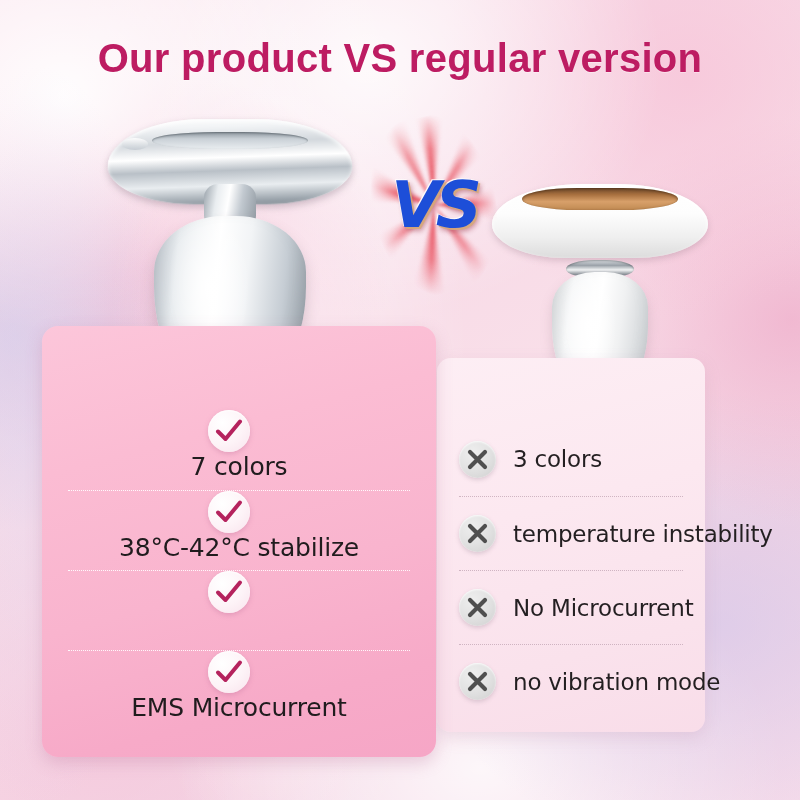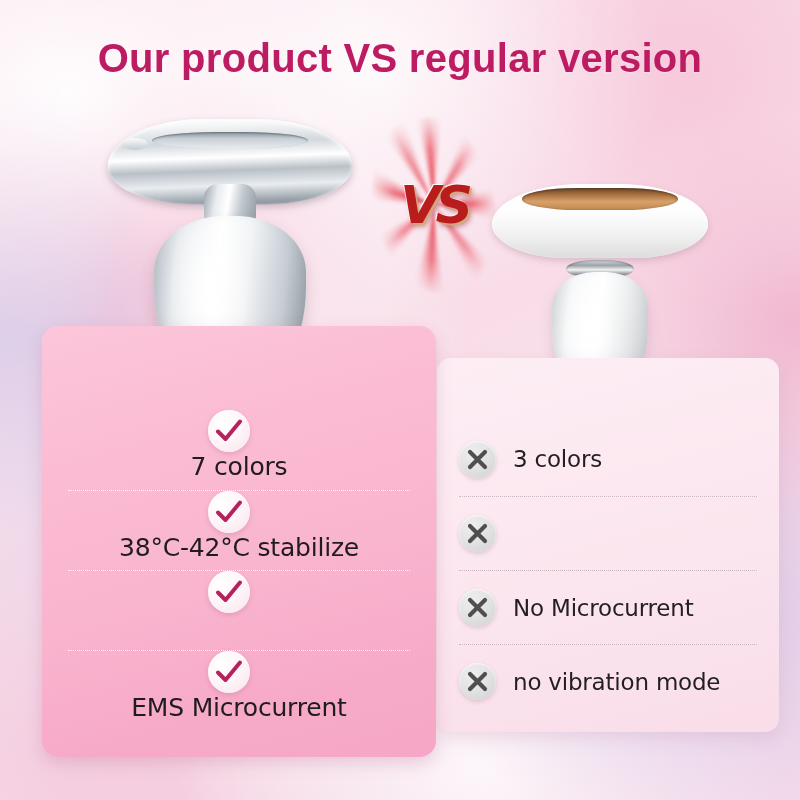--- a/index.html
+++ b/index.html
@@ -149,41 +149,41 @@
         rgba(226,24,40,0) 330deg, rgba(226,24,40,.58) 340deg, rgba(226,24,40,0) 352deg);
     -webkit-mask-image:radial-gradient(ellipse 56% 62% at 50% 50%, #000 22%, rgba(0,0,0,.75) 52%, rgba(0,0,0,0) 84%);
     mask-image:radial-gradient(ellipse 56% 62% at 50% 50%, #000 22%, rgba(0,0,0,.75) 52%, rgba(0,0,0,0) 84%);
     filter:blur(1.4px);
     transform:rotate(-12deg) scaleY(1.25);
   }
   #vs-badge .vs-text{
     position:absolute; inset:0;
     display:flex; align-items:center; justify-content:center;
     font-family:"DejaVu Sans", sans-serif;
-    font-size:52px; font-weight:700; font-style:italic;
+    font-size:64px; font-weight:700; font-style:italic;
     letter-spacing:-5px;
-    color:#b91c1c;
+    color:#1d4ed8;
     text-shadow:
        2px 2px 0 rgba(214,170,120,.85),
        3px 4px 5px rgba(150,40,60,.45),
       -1px -1px 0 rgba(255,255,255,.9);
   }
 
   
   .card{ position:absolute; }
 
   #card-ours{
     left:42px; top:326px; width:394px; height:431px;
     border-radius:16px;
     background:linear-gradient(165deg,#fcc6da 0%,#fbbcd3 28%,#f9b4ce 58%,#f7aac8 82%,#f6a6c6 100%);
     box-shadow:0 6px 16px rgba(190,120,155,.30);
     z-index:3;
   }
   #card-regular{
-    left:437px; top:358px; width:342px; height:374px;
+    left:437px; top:358px; width:268px; height:374px;
     border-radius:14px;
     background:linear-gradient(165deg,#fdeef4 0%,#fce8f0 40%,#fae2ec 75%,#f9dde9 100%);
     box-shadow:0 6px 16px rgba(190,140,170,.22);
     z-index:2;
   }
 
   
   .feat-list{ position:absolute; left:0; right:0; top:0; }
 
   .feat{
@@ -321,20 +321,21 @@
         </span>
         <span class="feat-label">3 colors</span>
       </div>
 
       <div class="feat">
         <span class="mark-no">
           <svg width="21" height="21" viewBox="0 0 21 21" aria-hidden="true">
             <path d="M3 3 L18 18 M18 3 L3 18" fill="none" stroke="#4f4f4f" stroke-width="4.2" stroke-linecap="round"></path>
           </svg>
         </span>
+        <span class="feat-label">temperature instability</span>
       </div>
 
       <div class="feat">
         <span class="mark-no">
           <svg width="21" height="21" viewBox="0 0 21 21" aria-hidden="true">
             <path d="M3 3 L18 18 M18 3 L3 18" fill="none" stroke="#4f4f4f" stroke-width="4.2" stroke-linecap="round"></path>
           </svg>
         </span>
         <span class="feat-label">No Microcurrent</span>
       </div>

